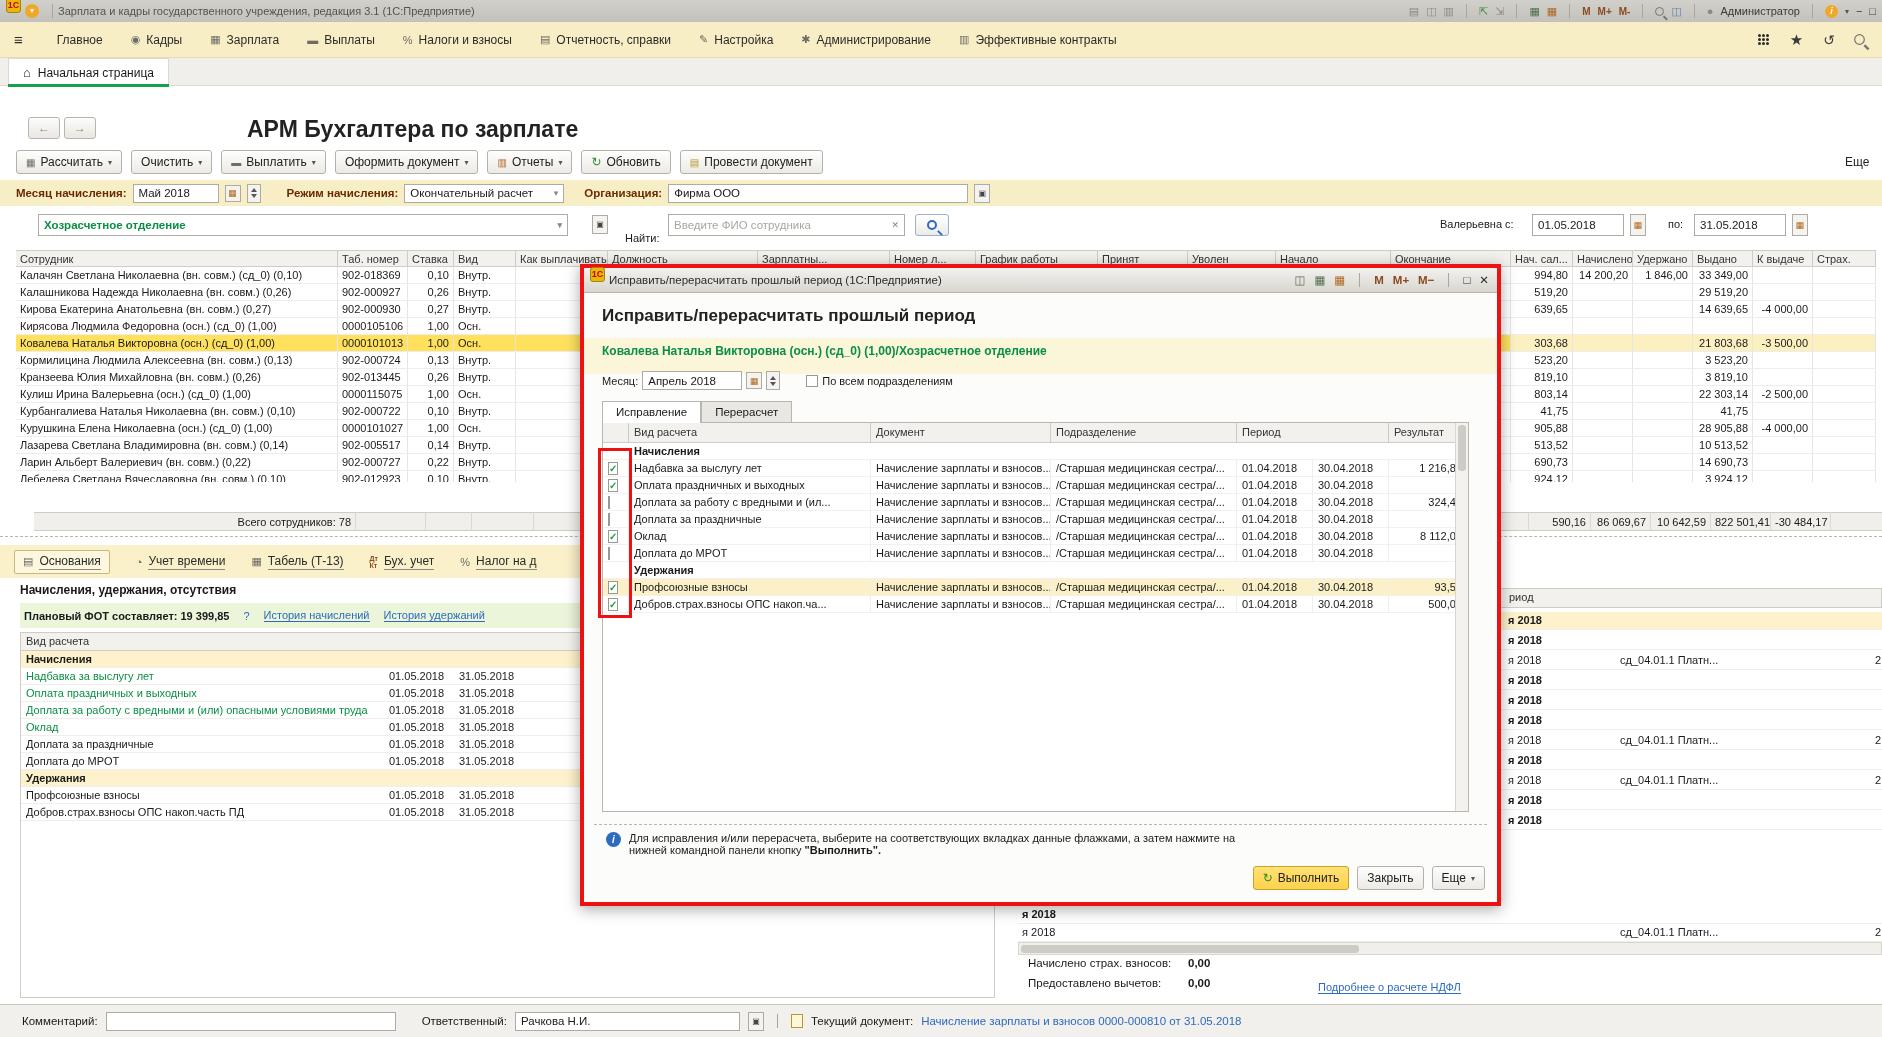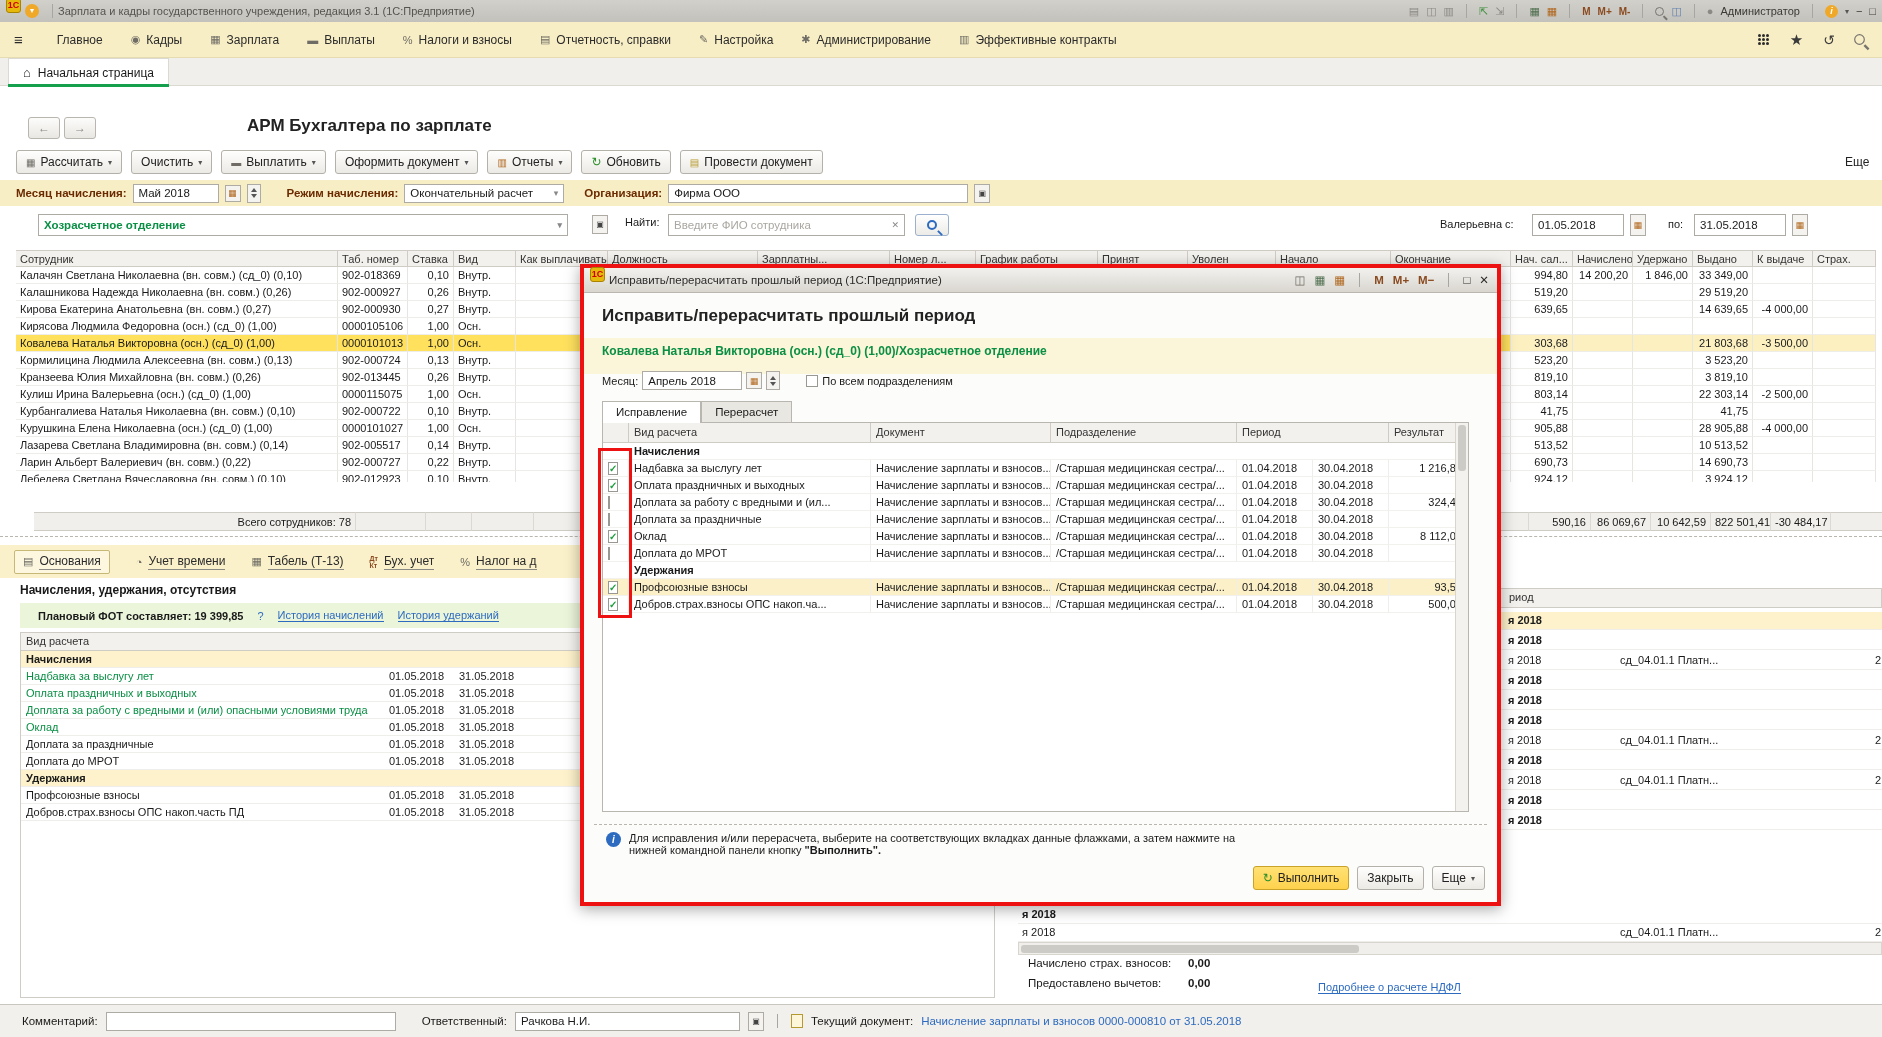--- a/index.html
+++ b/index.html
@@ -29,21 +29,21 @@
   .grid9 { width:12px; height:12px; display:grid; grid-template-columns:repeat(3,4px); grid-template-rows:repeat(3,4px); }
   .grid9 i { width:3px; height:3px; background:#2b2b2b; border-radius:50%; }
   
   #tabbar { left:0; top:58px; width:1882px; height:28px; background:#f1efeb; border-bottom:1px solid #dcd9d2; }
   #home-tab { position:absolute; left:8px; top:0; height:28px; background:#fff; border:1px solid #dcd9d2; border-bottom:none;
     display:flex; align-items:center; gap:7px; padding:0 14px; font-size:12px; }
   #home-tab:after { content:""; position:absolute; left:-1px; right:-1px; bottom:-1px; height:3px; background:#14a04d; }
   
   .navbtn { width:32px; height:22px; background:linear-gradient(#fcfcfb,#e9e7e2); border:1px solid #b9b6af;
     border-radius:3px; color:#8b8983; text-align:center; line-height:20px; font-size:12px; }
-  #page-title { left:247px; top:116px; font-size:17px; font-weight:bold; color:#222; }
+  #page-title { left:247px; top:116px; font-size:23px; font-weight:bold; color:#222; }
   .btn { height:24px; background:linear-gradient(#fefefd,#eceae5); border:1px solid #b4b1aa; border-radius:3px;
     display:inline-flex; align-items:center; gap:5px; padding:0 9px; font-size:12px; color:#222; }
   .btn .ico { font-size:10px; color:#6e6c64; }
   .caret { font-size:8px; color:#555; }
   #toolbar { left:16px; top:150px; display:flex; gap:9px; align-items:center; }
   #more-top { left:1845px; top:155px; font-size:12px; color:#222; }
   
   #params { left:0; top:180px; width:1882px; height:26px; background:#f8eec6; display:flex; align-items:center; gap:6px; padding-left:16px; }
   .mlabel { color:#6b2a00; font-weight:bold; font-size:11.5px; }
   .field { background:#fff; border:1px solid #aeaba4; height:19px; display:flex; align-items:center; padding:0 5px; font-size:11.5px; }
@@ -81,21 +81,21 @@
     border-right:1px solid #dcd9d2; padding:0 4px; overflow:hidden; white-space:nowrap; }
   #dash1 { left:0; top:536px; width:1882px; border-top:1px dashed #b9b6af; }
   
   #subtabs { left:0; top:545px; width:1012px; height:33px; background:#faf0c9; display:flex; align-items:center; gap:26px; padding-left:14px; }
   .subtab { display:flex; align-items:center; gap:6px; font-size:12px; color:#2b2b2b; }
   .subtab .lbl { border-bottom:1px solid #8b8983; padding-bottom:1px; }
   .subtab.active { background:#fdf7e0; border:1px solid #c8b877; border-radius:2px; padding:3px 8px; }
   .dtkt { font-size:7px; line-height:7px; color:#8a4a20; font-weight:bold; }
   
   #acc-heading { left:20px; top:583px; font-weight:bold; font-size:12px; }
-  #fot-bar { left:20px; top:603px; width:975px; height:25px; background:#ebf5da; display:flex; align-items:center; gap:14px; padding:0 18px; }
+  #fot-bar { left:20px; top:603px; width:975px; height:25px; background:#ebf5da; display:flex; align-items:center; gap:14px; padding:0 4px; }
   .blue-link { color:#2d6bc0; border-bottom:1px solid #2d6bc0; }
   #acc-table { left:20px; top:632px; width:975px; height:366px; border:1px solid #cfccc6; background:#fff; }
   .vgrid { display:grid; grid-template-columns:363px 70px 70px 1fr; }
   .vhead .c { background:#f3f1ed; border-bottom:1px solid #cfccc5; height:18px; line-height:17px; padding:0 5px; color:#333; }
   .vrow .c { height:17px; line-height:16px; padding:0 5px; border-bottom:1px solid #f0eeea; white-space:nowrap; overflow:hidden; }
   .vrow.section .c { background:#fdf2cb; font-weight:bold; }
   .vrow .c.gr { color:#0a8f45; }
   
   #rpane { left:1018px; top:585px; width:864px; height:420px; }
   #rpane-head { position:absolute; left:0; top:3px; width:864px; height:20px; background:#f3f1ed; border:1px solid #cfccc5; }
@@ -316,21 +316,21 @@
 </div>
 
 <div id="filterrow" class="abs">
   <div id="dept-select">
     <span class="field">
         <span>Хозрасчетное отделение</span>
         <span class="xbtn caret">▾</span>
       </span>
   </div>
   <span class="abs selbox" style="left:592px;top:1px">▣</span>
-  <span class="abs" style="left:625px;top:2px">Найти:</span>
+  <span class="abs" style="left:625px;top:18px">Найти:</span>
   <div id="find-input">
     <span class="field" style="width:100%;height:22px">
         <span class="placeholder" title="Введите ФИО сотрудника">Введите ФИО сотрудника</span>
         <span class="xbtn">✕</span>
       </span>
   </div>
   <div id="search-btn">
       <span class="mag-blue"></span>
     </div>
   <span class="abs" style="left:1440px;top:4px">Валерьевна с:</span>

